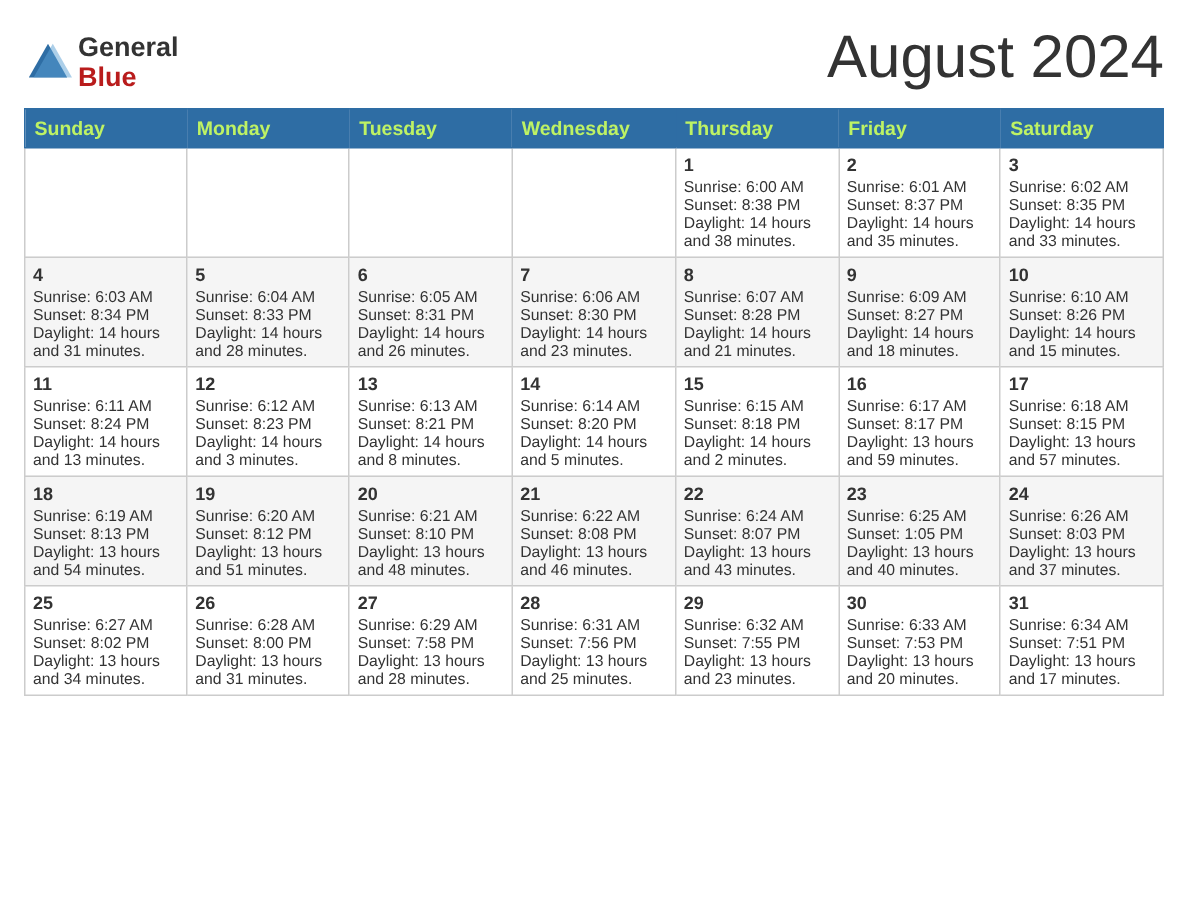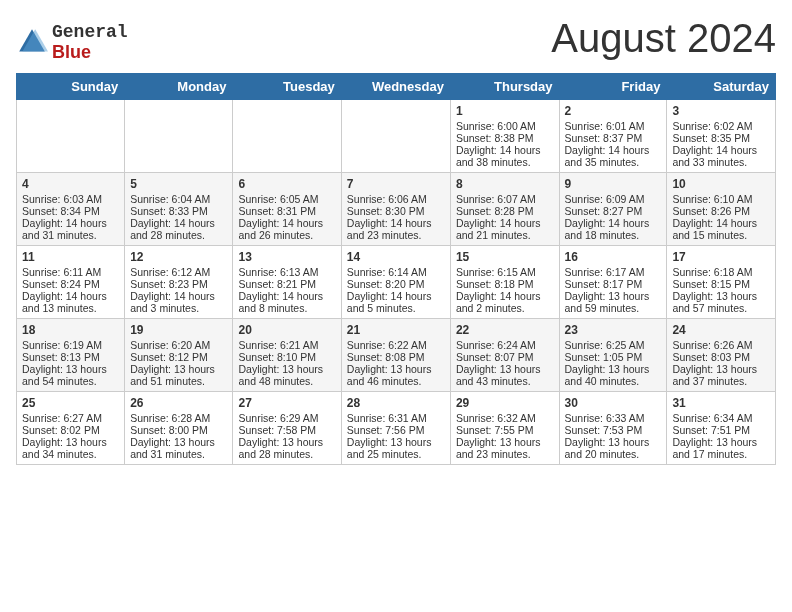--- a/index.html
+++ b/index.html
@@ -19,21 +19,21 @@
     .logo {
       display: flex;
       align-items: center;
       margin-top: 6px;
     }
     .logo-text {
       font-size: 18px;
       font-weight: bold;
       line-height: 1.1;
     }
-    .logo-general { color: #333; font-family: Liberation Mono, monospace; }
+    .logo-general { color: #333; }
     .logo-blue { color: #b91c1c; }
     .logo-icon {
       width: 32px;
       height: 32px;
       margin-right: 4px;
     }
     .title-area {
       text-align: right;
       margin-left: 35px;
     }
@@ -45,22 +45,22 @@
     .location-title {
       font-size: 16px;
       color: #555;
     }
     .calendar {
       width: 100%;
       border-collapse: collapse;
     }
     .calendar th {
       background: #2e6da4;
-      color: #ffffff;
-      text-align: right;
+      color: #bef264;
+      text-align: left;
       padding: 5px 6px;
       font-size: 13px;
       border: 1px solid #2e6da4;
     }
     .calendar td {
       vertical-align: top;
       border: 1px solid #ccc;
       padding: 4px 5px;
       width: 110px;
       min-height: 80px;

